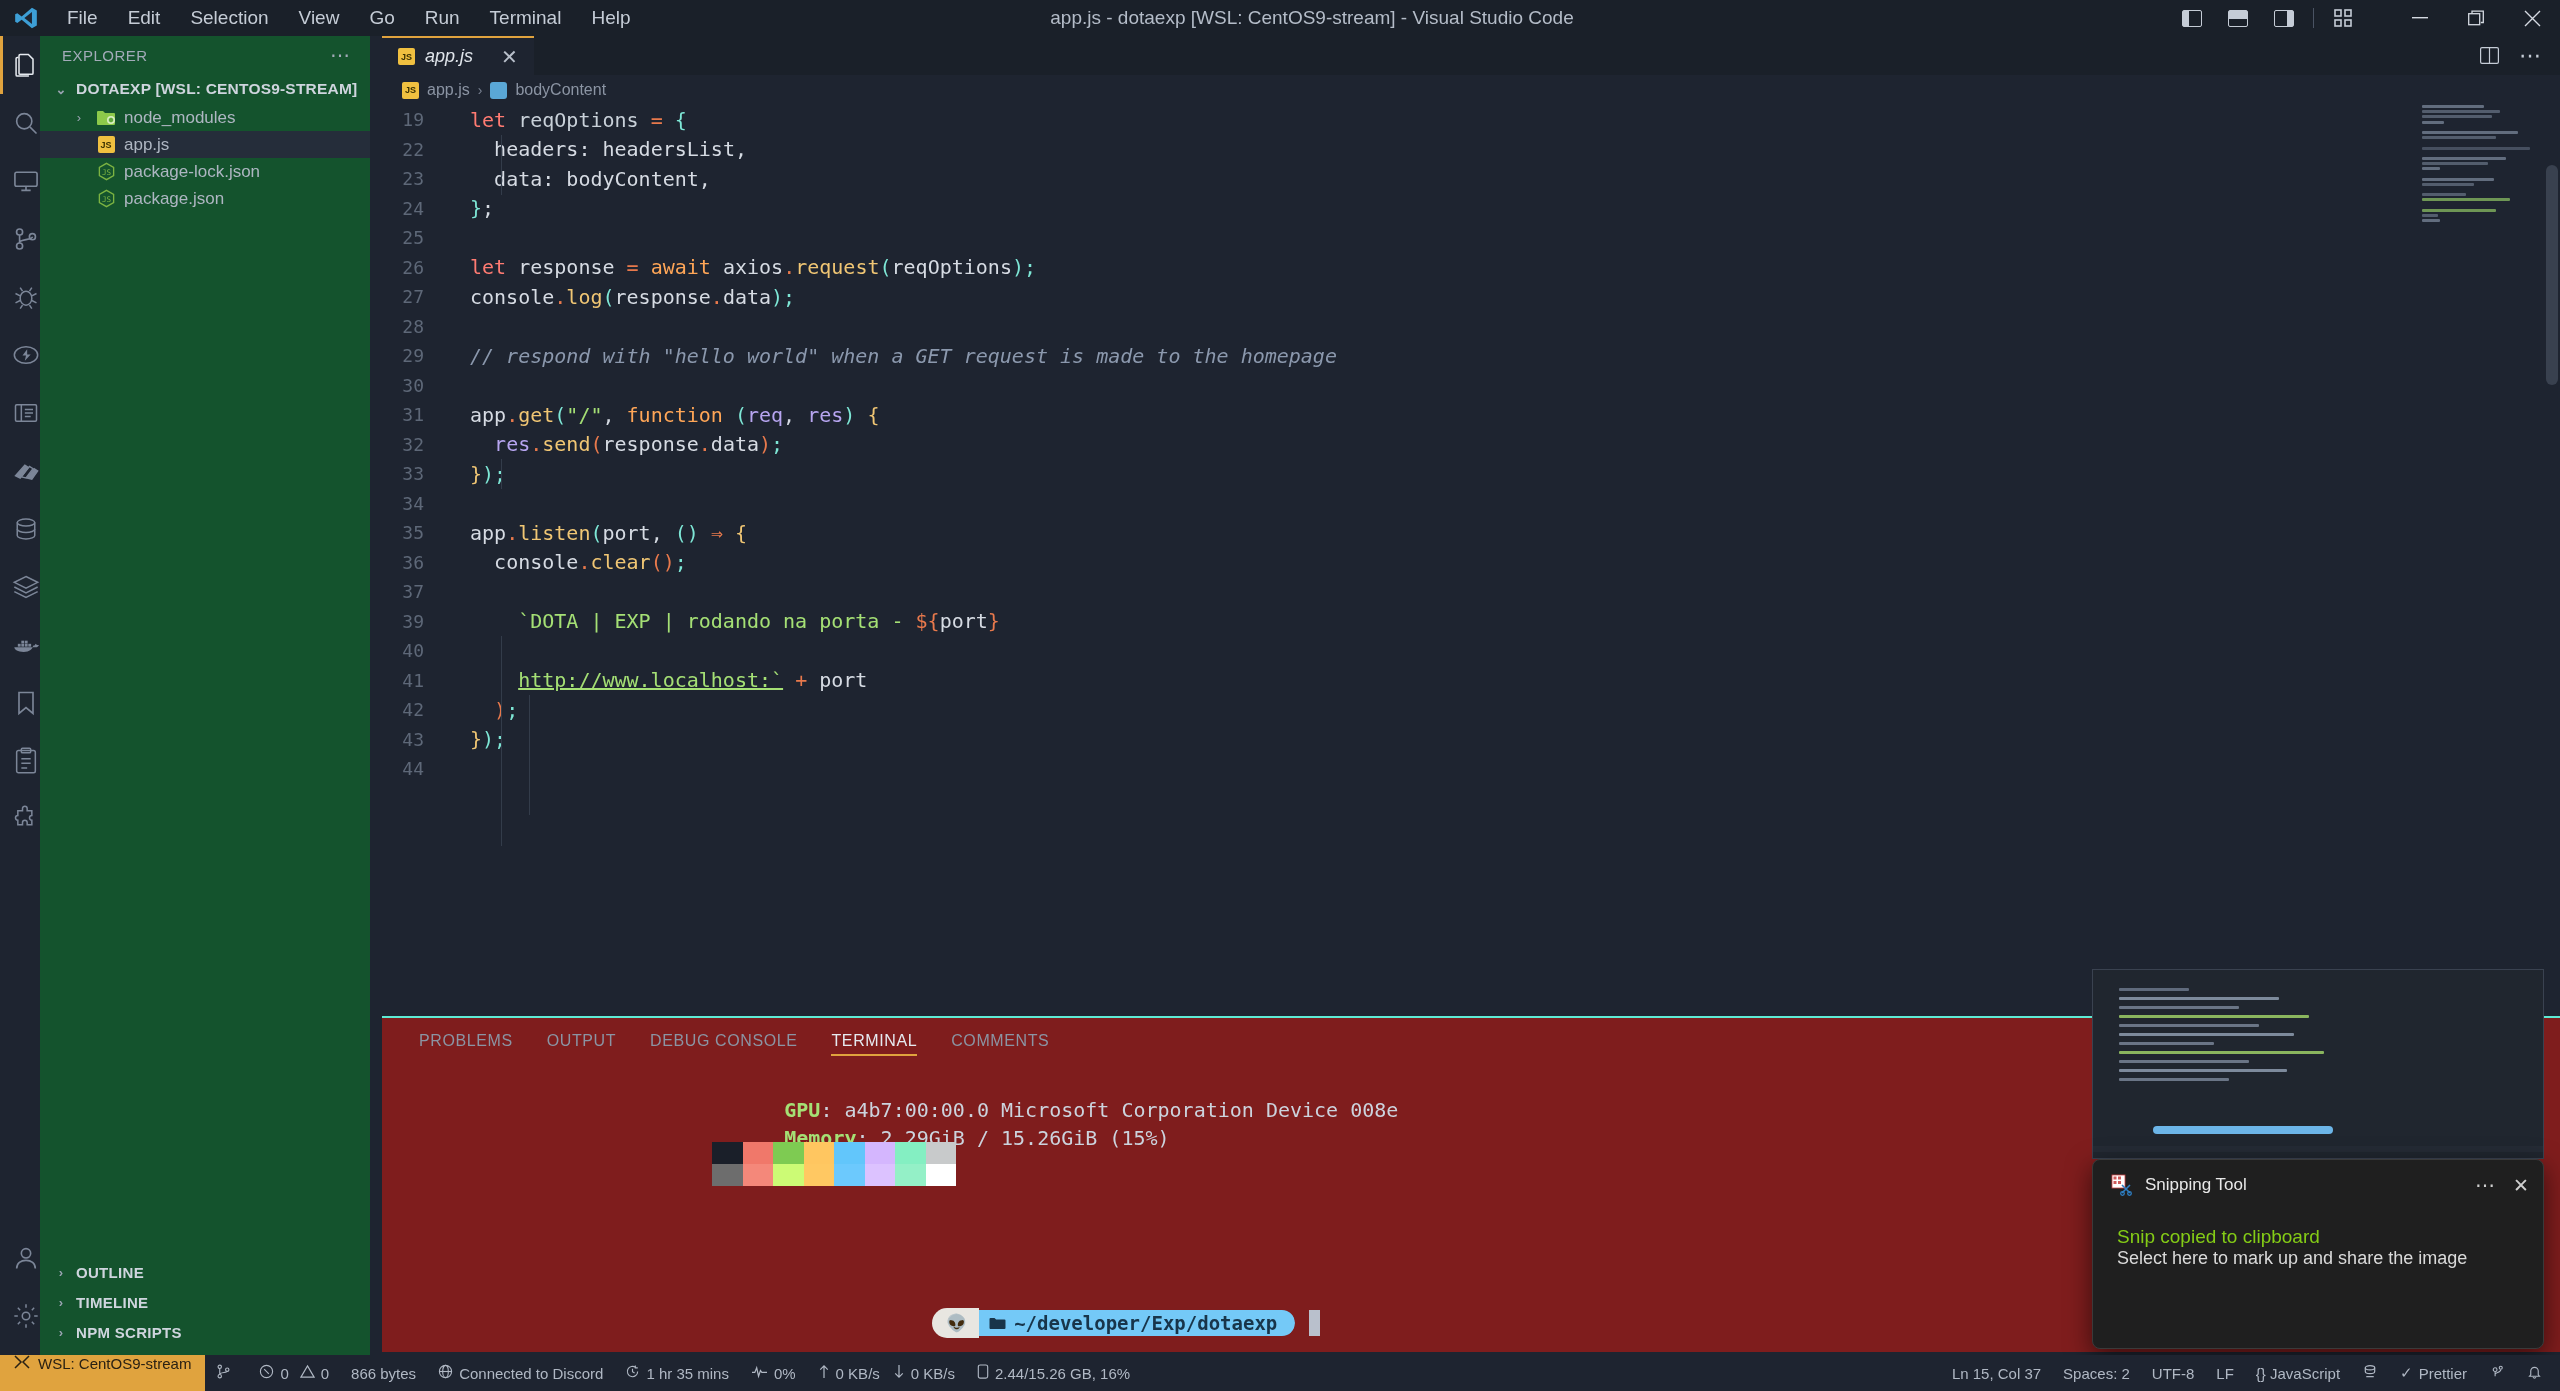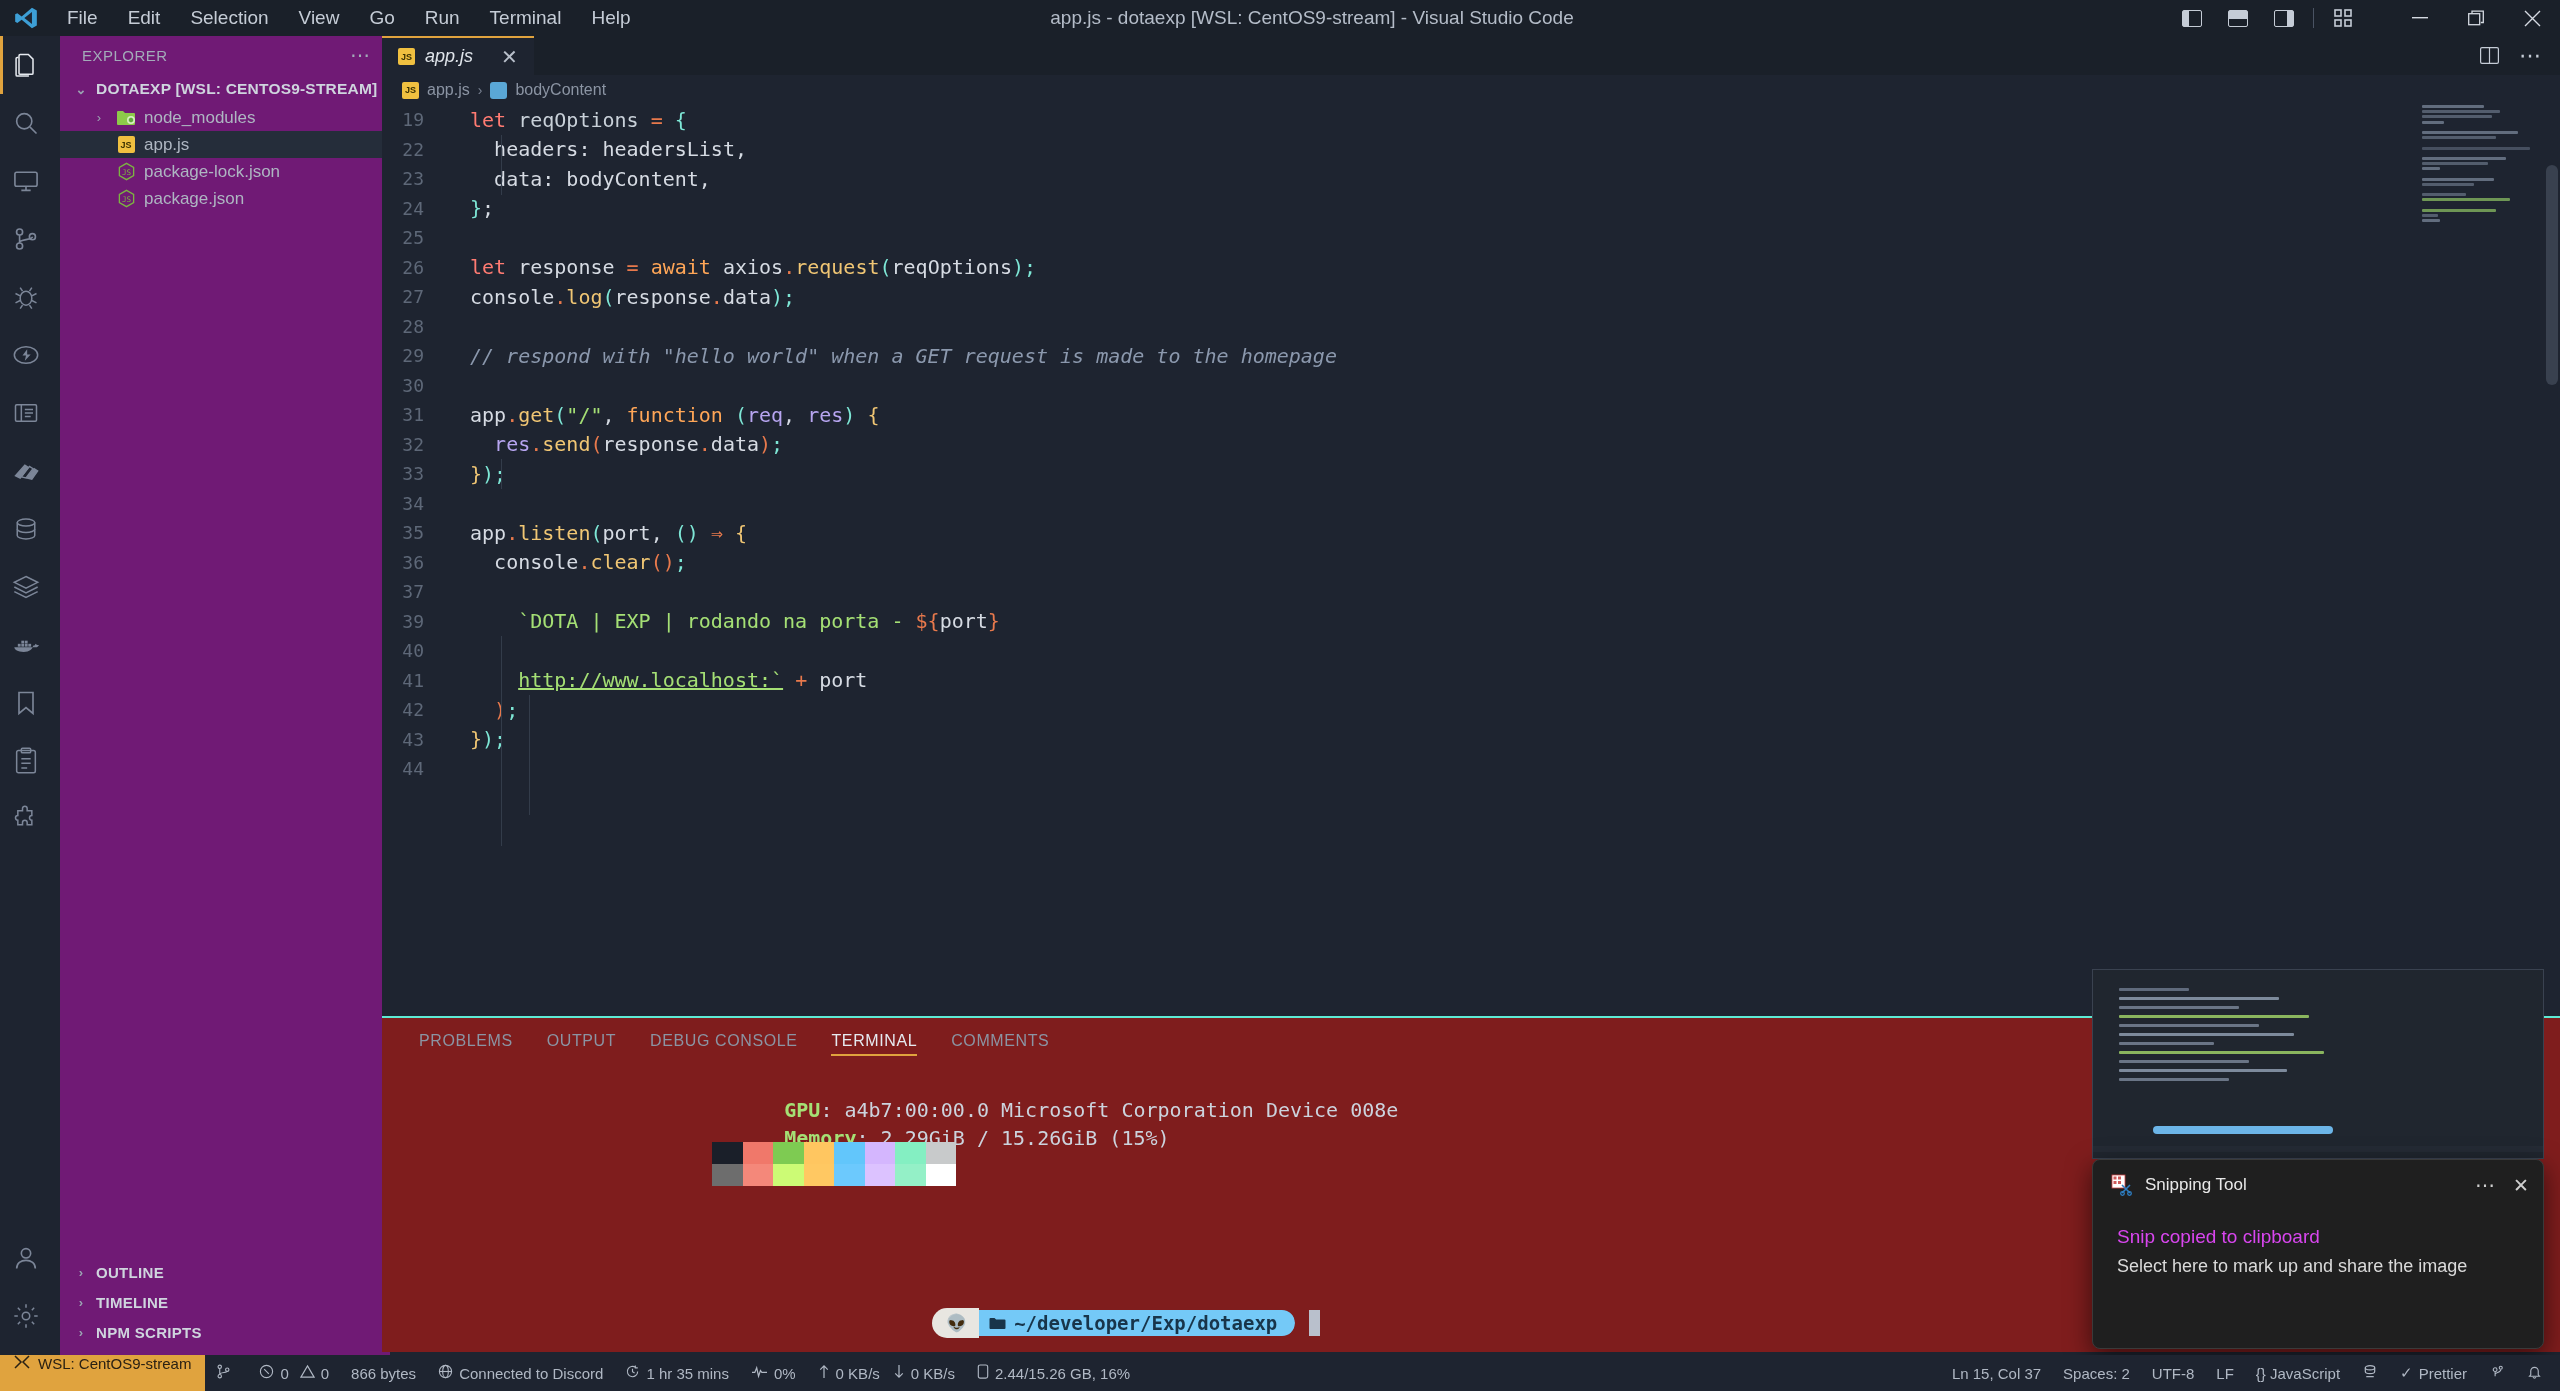--- a/index.html
+++ b/index.html
@@ -50,22 +50,22 @@
     color: #7c8698; position: relative;
   }
   .act-icon.active { color: #e6eaf0; }
   .act-icon.active::before {
     content: ''; position: absolute; left: 0; top: 0; width: 3px; height: 58px; background: #e0a33e;
   }
   .act-spacer { flex: 1; }
 
   
   .sidebar {
-    position: absolute; left: 60px; top: 36px; width: 330px; height: 1319px;
-    background: #701a75;
+    position: absolute; left: 40px; top: 36px; width: 330px; height: 1319px;
+    background: #14532d;
     display: flex; flex-direction: column;
   }
   .sidebar-header {
     height: 38px; display: flex; align-items: center; justify-content: space-between;
     padding: 0 18px 0 22px;
     font-size: 15px; letter-spacing: 0.5px; color: #a3abb9;
   }
   .sb-dots { color: #a3abb9; font-size: 20px; letter-spacing: 2px; }
   .tree-root {
     height: 30px; display: flex; align-items: center; gap: 6px;
@@ -230,21 +230,21 @@
     background: #1f1f1f; border: 1px solid #3a3a3a; border-radius: 8px;
     box-shadow: 0 8px 26px rgba(0,0,0,0.55);
     display: flex; flex-direction: column;
   }
   .toast-head {
     height: 50px; display: flex; align-items: center; padding: 0 14px 0 18px; gap: 12px;
   }
   .toast-app { font-size: 17px; color: #e8e8e8; }
   .toast-actions { margin-left: auto; display: flex; align-items: center; gap: 16px; color: #cfcfcf; }
   .toast-body { padding: 16px 24px 0 24px; }
-  .toast-title { font-size: 19px; color: #d946ef; margin-bottom: 8px; }
+  .toast-title { font-size: 19px; color: #84cc16; }
   .toast-sub { font-size: 18px; color: #dadada; }
 
   .toast-preview {
     position: absolute; right: 16px; bottom: 232px; width: 452px; height: 190px;
     background: #20262f; border: 1px solid #3a4250; overflow: hidden;
   }
   .tp-line { height: 3px; border-radius: 1px; }
 
   .snip-icon { width: 22px; height: 22px; position: relative; }
 </style>

